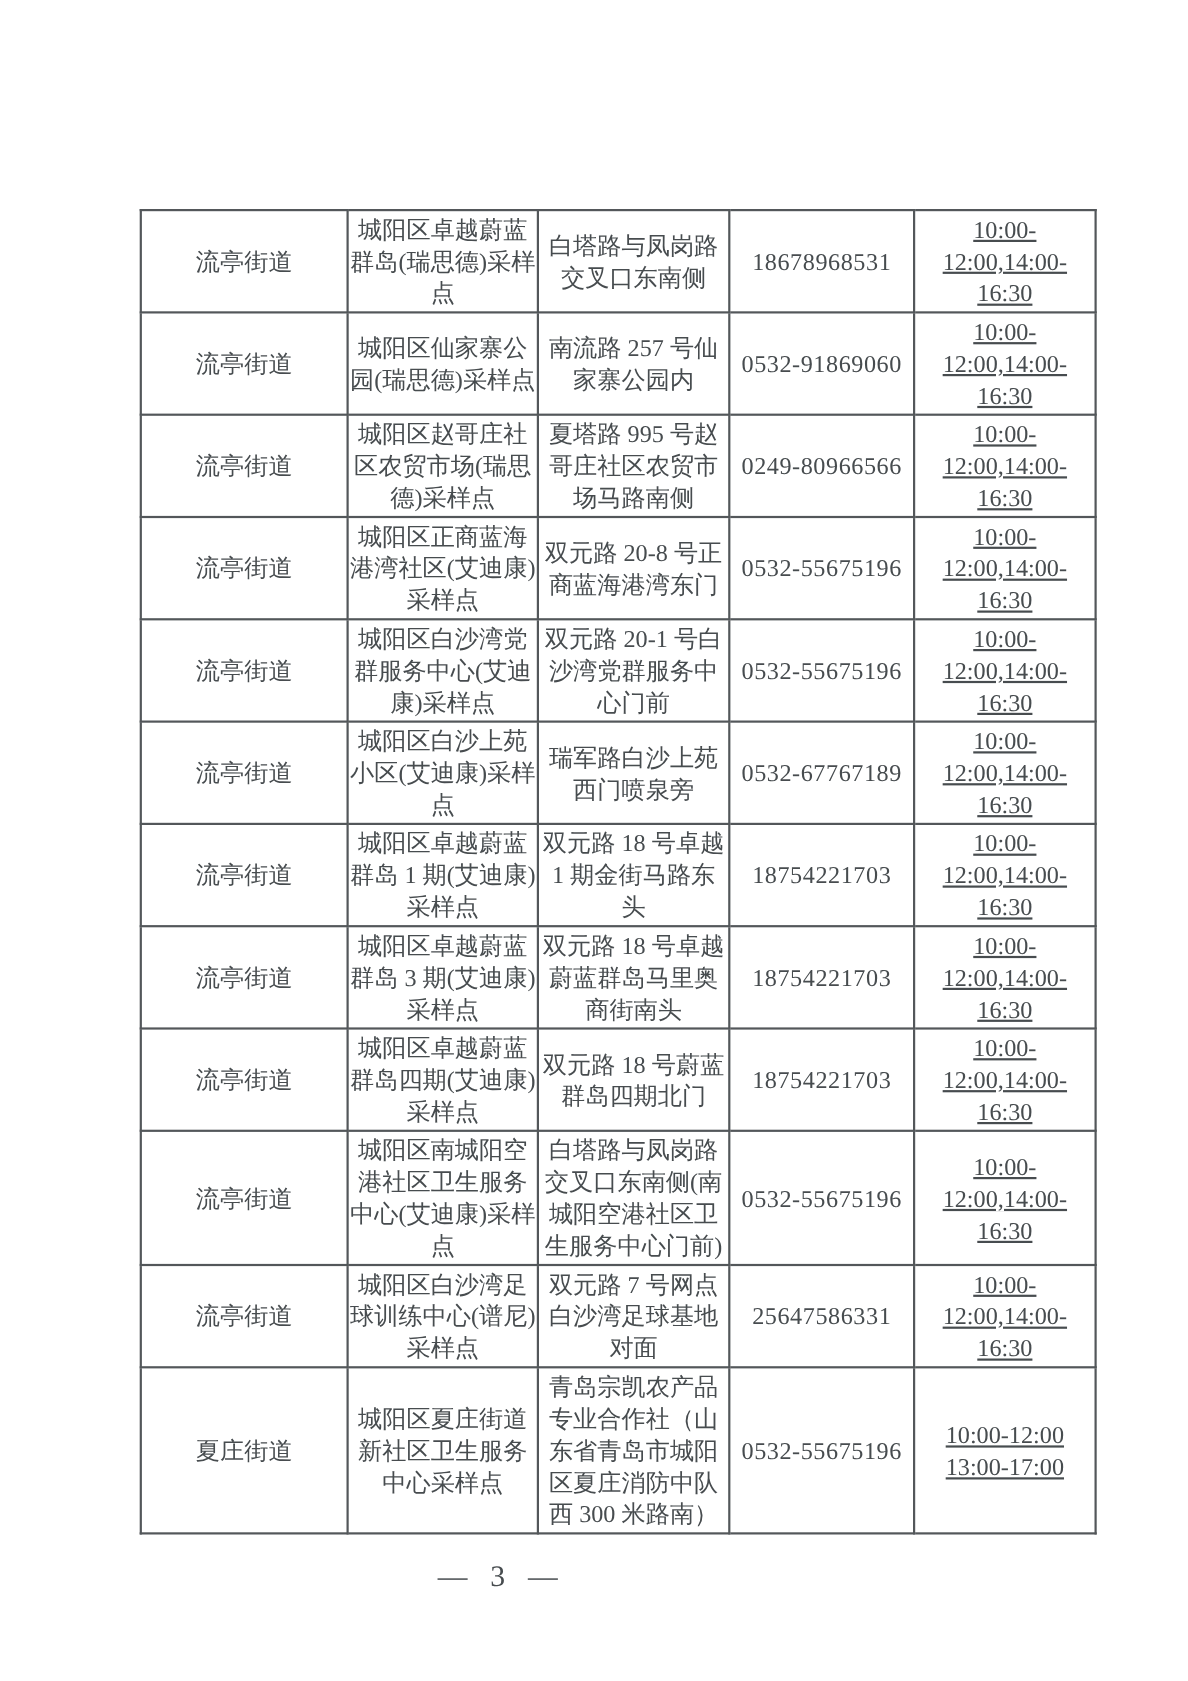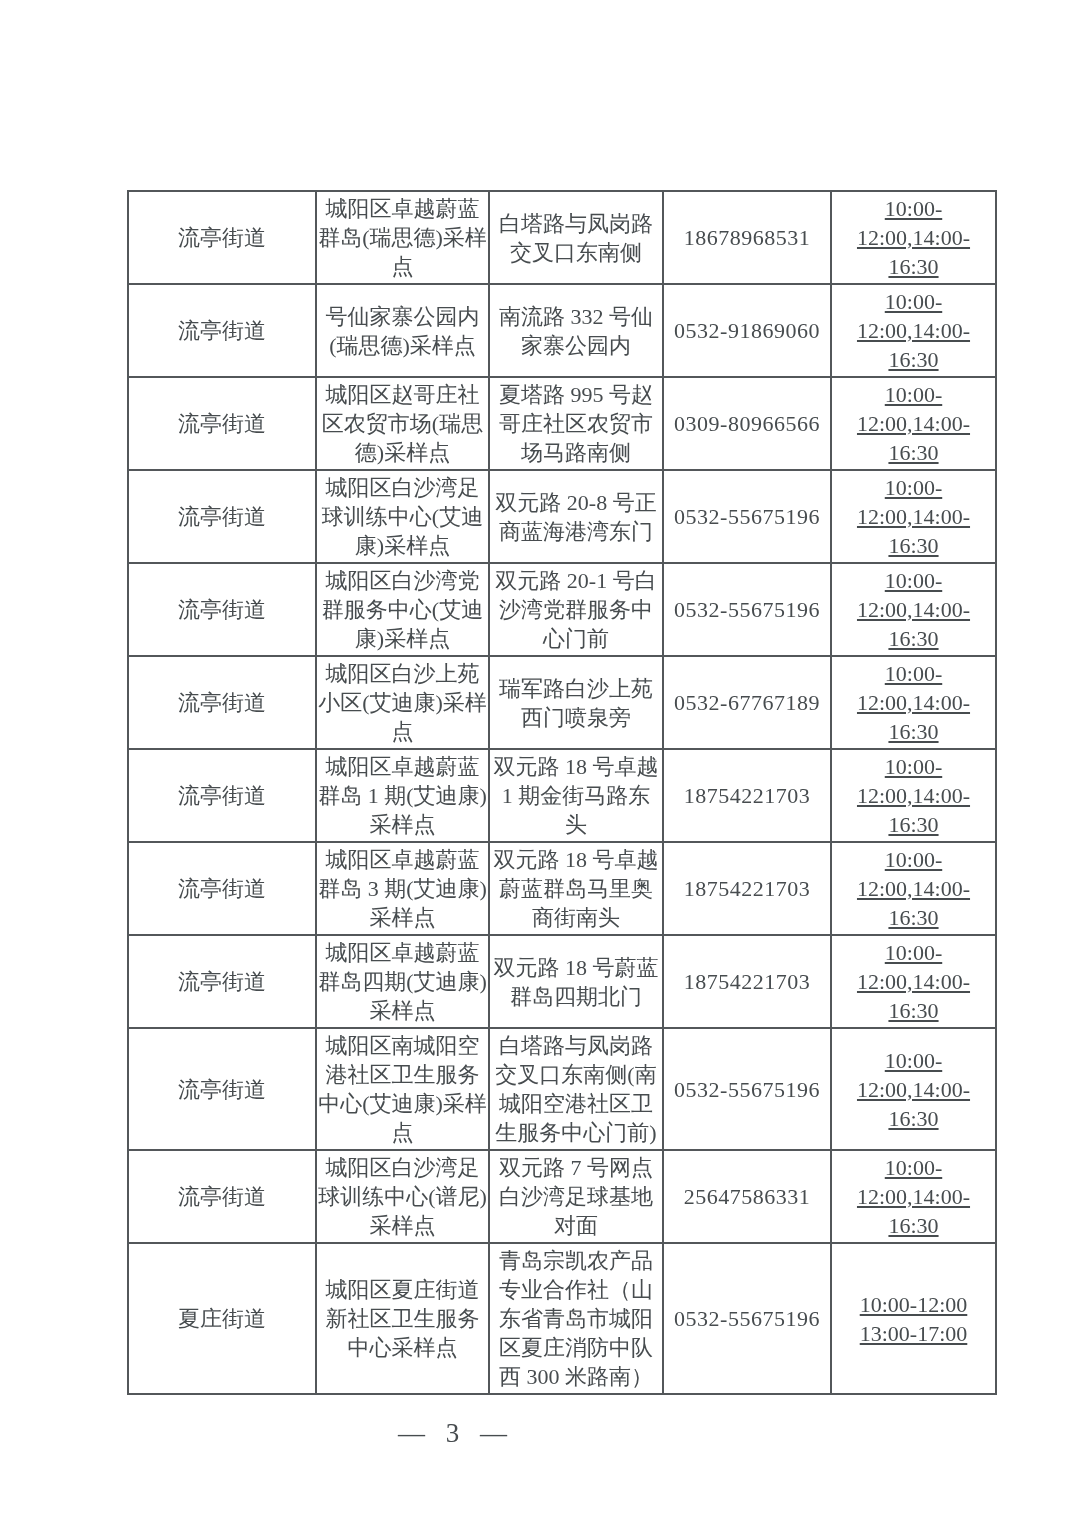--- a/index.html
+++ b/index.html
@@ -72,39 +72,39 @@
         <td class="street-cell">流亭街道</td>
         <td class="name-cell">城阳区卓越蔚蓝群岛(瑞思德)采样点</td>
         <td class="address-cell">白塔路与凤岗路交叉口东南侧</td>
         <td class="phone-cell">18678968531</td>
         <td class="time-cell">10:00-
 12:00,14:00-
 16:30</td>
       </tr>
       <tr>
         <td class="street-cell">流亭街道</td>
-        <td class="name-cell">号仙家寨公园内(瑞思德)采样点</td>
-        <td class="address-cell">南流路 332 号仙家寨公园内</td>
+        <td class="name-cell">城阳区仙家寨公园(瑞思德)采样点</td>
+        <td class="address-cell">南流路 257 号仙家寨公园内</td>
         <td class="phone-cell">0532-91869060</td>
         <td class="time-cell">10:00-
 12:00,14:00-
 16:30</td>
       </tr>
       <tr>
         <td class="street-cell">流亭街道</td>
         <td class="name-cell">城阳区赵哥庄社区农贸市场(瑞思德)采样点</td>
         <td class="address-cell">夏塔路 995 号赵哥庄社区农贸市场马路南侧</td>
-        <td class="phone-cell">0309-80966566</td>
+        <td class="phone-cell">0249-80966566</td>
         <td class="time-cell">10:00-
 12:00,14:00-
 16:30</td>
       </tr>
       <tr>
         <td class="street-cell">流亭街道</td>
-        <td class="name-cell">城阳区白沙湾足球训练中心(艾迪康)采样点</td>
+        <td class="name-cell">城阳区正商蓝海港湾社区(艾迪康)采样点</td>
         <td class="address-cell">双元路 20-8 号正商蓝海港湾东门</td>
         <td class="phone-cell">0532-55675196</td>
         <td class="time-cell">10:00-
 12:00,14:00-
 16:30</td>
       </tr>
       <tr>
         <td class="street-cell">流亭街道</td>
         <td class="name-cell">城阳区白沙湾党群服务中心(艾迪康)采样点</td>
         <td class="address-cell">双元路 20-1 号白沙湾党群服务中心门前</td>

